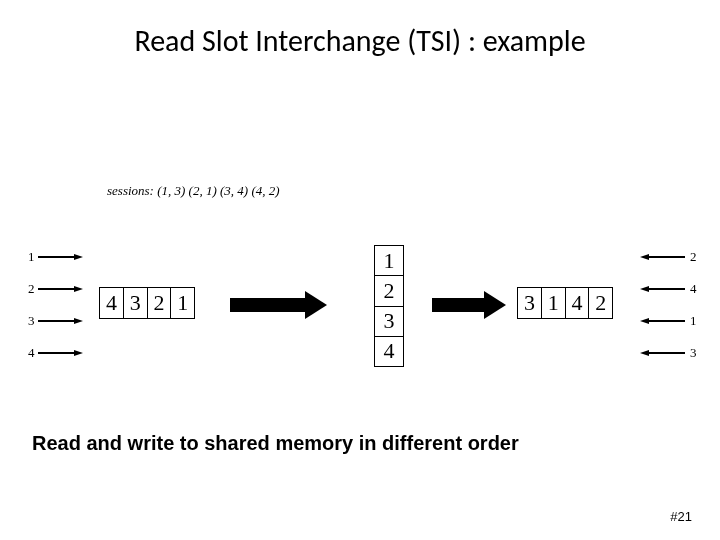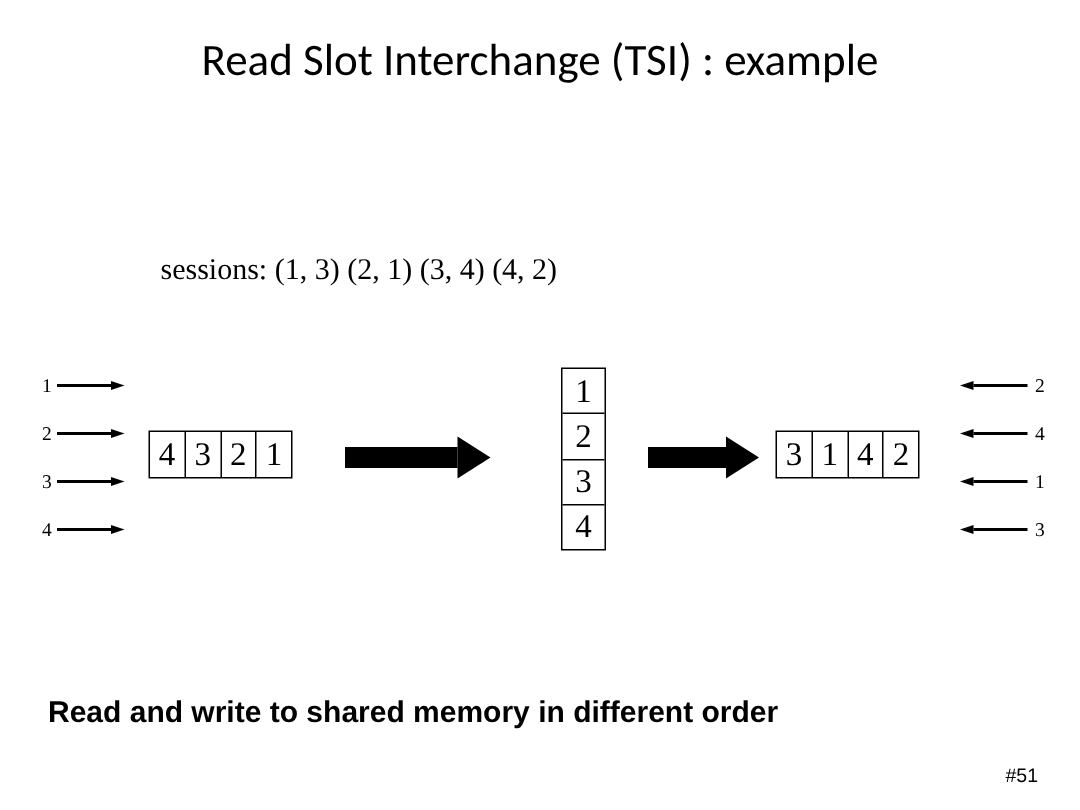--- a/index.html
+++ b/index.html
@@ -16,23 +16,24 @@
     position: absolute;
     top: 22px;
     left: 0;
     width: 720px;
     text-align: center;
     font-size: 30px;
     font-family: Calibri, Arial, sans-serif;
   }
   .sessions {
     position: absolute;
-    top: 169px;
+    top: 183px;
     left: 107px;
-    font-size: 20px;
+    font-size: 13px;
+    font-style: italic;
     font-family: "Times New Roman", serif;
   }
   .port-label {
     position: absolute;
     font-size: 13px;
     font-family: "Times New Roman", serif;
   }
   .port-arrow {
     position: absolute;
     height: 0;
@@ -93,21 +94,20 @@
     border-left: 22px solid #000000;
     top: -14px;
   }
   .footnote {
     position: absolute;
     top: 432px;
     left: 32px;
     font-size: 20px;
     font-weight: bold;
     font-family: Arial, Helvetica, sans-serif;
-    margin-top: 32px;
   }
   .pagenum {
     position: absolute;
     bottom: 16px;
     right: 28px;
     font-size: 13px;
     font-family: Arial, Helvetica, sans-serif;
   }
 </style>
 </head>
@@ -192,13 +192,13 @@
 </div>
 <div class="port-label" style="top:313px; left:690px;">1</div>
 
 <div class="port-arrow" style="top:353px; left:640px;">
   <div class="head-l" style="left:0;"></div>
   <div class="shaft" style="left:9px; width:36px;"></div>
 </div>
 <div class="port-label" style="top:345px; left:690px;">3</div>
 
 <div class="footnote">Read and write to shared memory in different order</div>
-<div class="pagenum">#51</div>
+<div class="pagenum">#21</div>
 
 </body></html>

